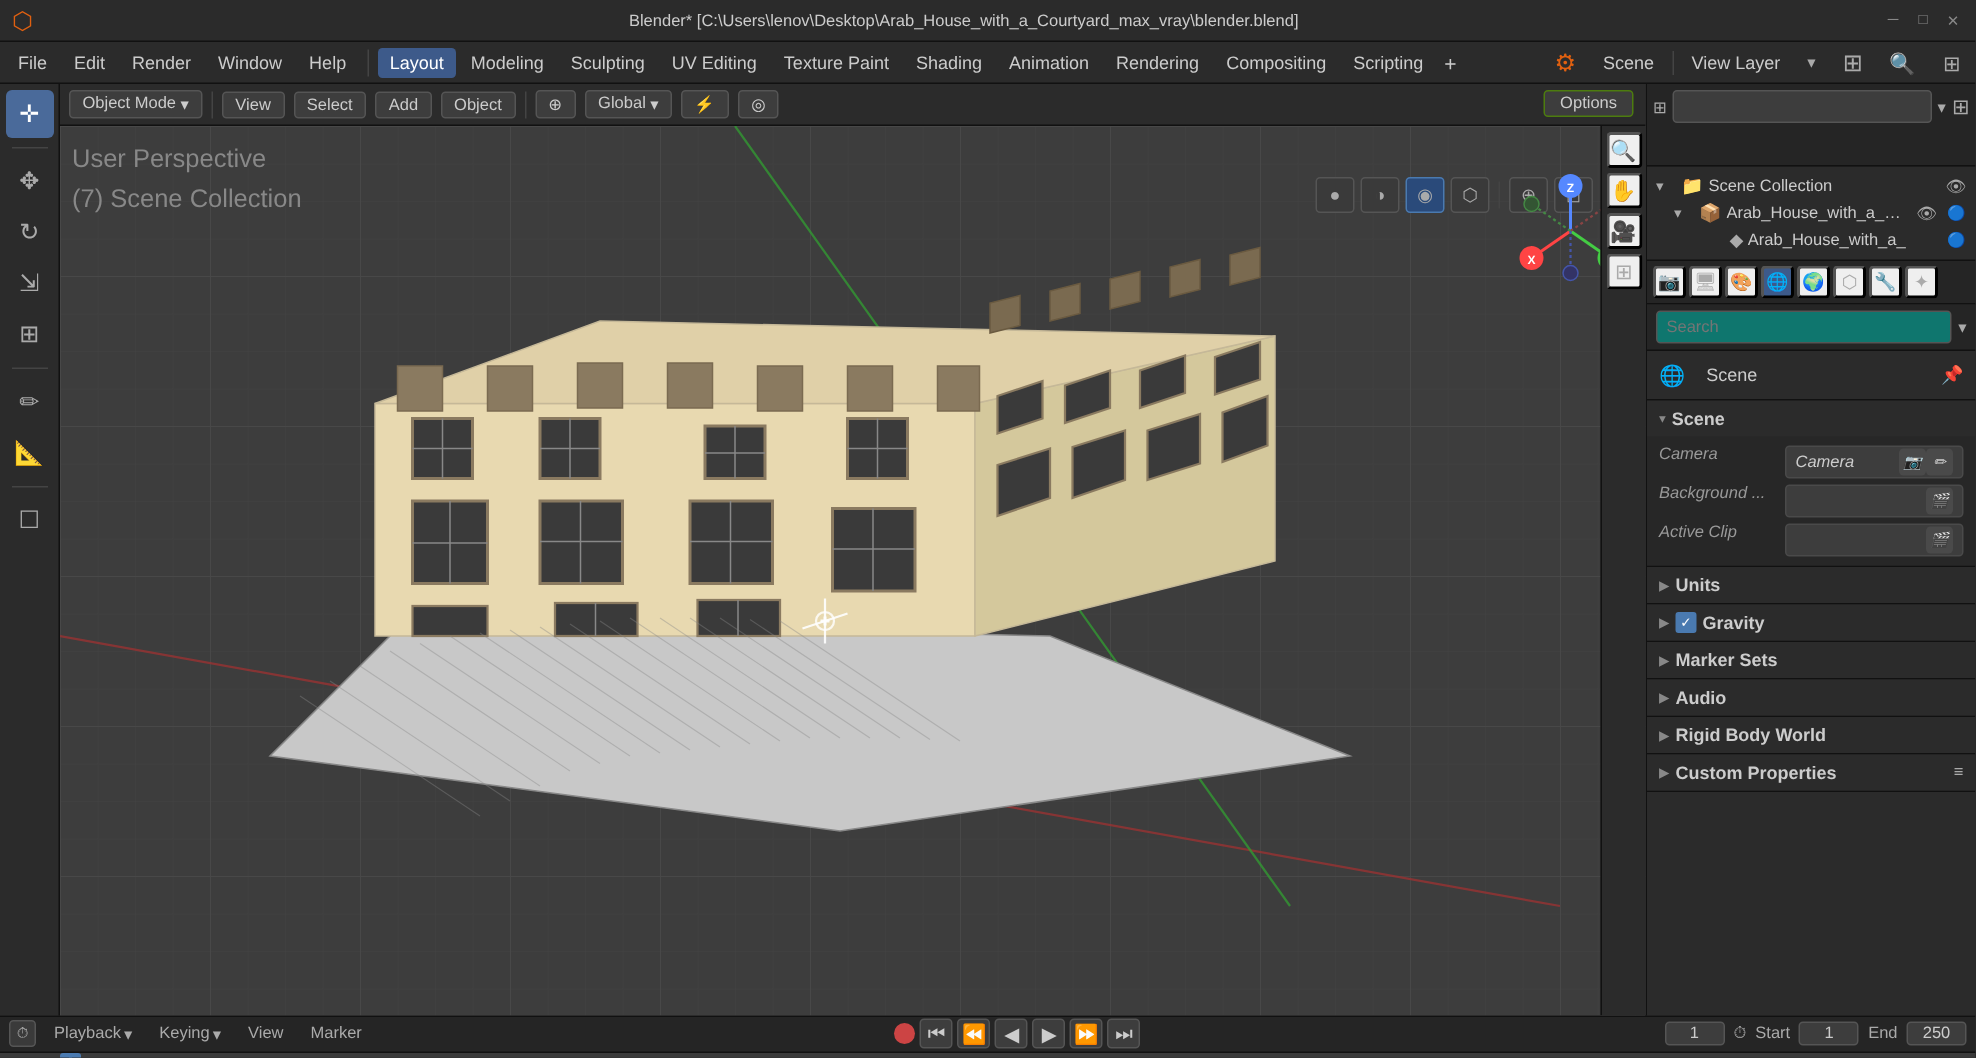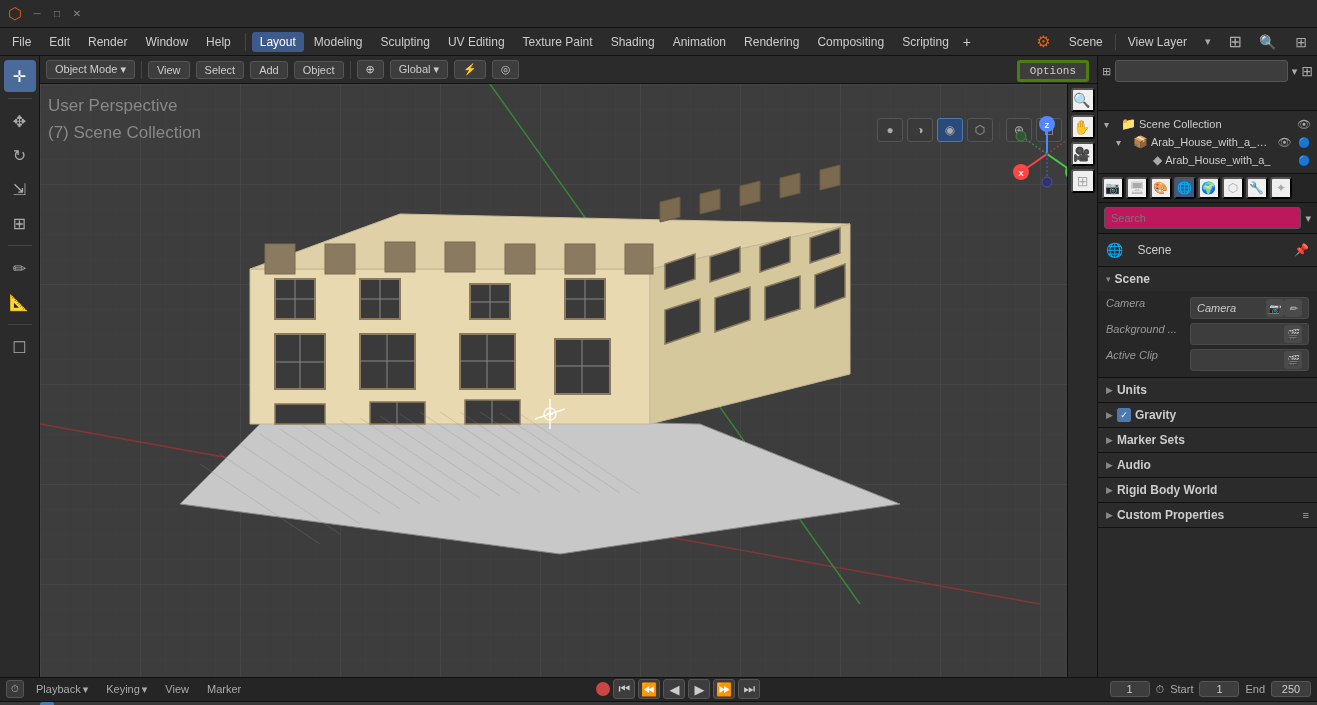--- a/index.html
+++ b/index.html
@@ -39,21 +39,21 @@
     #viewport-canvas { width: 100%; height: calc(100% - 28px); position: relative; overflow: hidden; }
     #scene-bg { position: absolute; inset: 0; background: #3d3d3d; }
 
     
     #grid-svg { position: absolute; inset: 0; width: 100%; height: 100%; }
 
     
     .view-info { position: absolute; top: 8px; left: 8px; color: #888; font-size: 17px; line-height: 1.6; }
 
     
-    .options-btn { position: absolute; top: 4px; right: 8px; background: #3d3d3d; border: 3px solid #4d7c0f; color: #ccc; padding: 2px 10px; font-size: 11px; border-radius: 3px; cursor: pointer; font-family: Liberation Mono, monospace; }
+    .options-btn { position: absolute; top: 4px; right: 8px; background: #3d3d3d; border: 1px solid #4d7c0f; color: #ccc; padding: 2px 10px; font-size: 11px; border-radius: 3px; cursor: pointer; }
 
     
     .vp-overlay-icons { position: absolute; top: 4px; right: 50px; display: flex; gap: 4px; align-items: center; }
     .overlay-icon { width: 26px; height: 24px; background: #3a3a3a; border: 1px solid #555; color: #aaa; display: flex; align-items: center; justify-content: center; font-size: 12px; border-radius: 3px; cursor: pointer; }
     .overlay-icon.active { background: #2a4a7a; border-color: #4a7ab0; }
 
     
     #nav-gizmo { position: absolute; top: 30px; right: 10px; width: 80px; height: 80px; }
 
     
@@ -69,21 +69,21 @@
     #collections-area { padding: 4px 6px; border-bottom: 1px solid #111; }
     .collection-item { display: flex; align-items: center; gap: 3px; padding: 2px 0; cursor: pointer; }
     .coll-indent { margin-left: 12px; }
     .coll-icon { font-size: 10px; color: #aaa; width: 14px; }
     .coll-label { font-size: 11px; color: #ccc; flex: 1; overflow: hidden; text-overflow: ellipsis; white-space: nowrap; }
     .coll-eye { font-size: 11px; color: #aaa; cursor: pointer; }
 
     
     #props-icons { display: flex; align-items: center; background: #252525; border-bottom: 1px solid #111; padding: 3px 4px; gap: 2px; }
     .pi-btn { width: 22px; height: 22px; color: #aaa; font-size: 12px; cursor: pointer; display: flex; align-items: center; justify-content: center; border-radius: 3px; }
-    .pi-search { flex: 1; background: #be185d; border: 1px solid #555; color: #ccc; padding: 1px 6px; font-size: 11px; border-radius: 3px; height: 22px; }
+    .pi-search { flex: 1; background: #0f766e; border: 1px solid #555; color: #ccc; padding: 1px 6px; font-size: 11px; border-radius: 3px; height: 22px; }
 
     
     #props-content { flex: 1; overflow-y: auto; padding: 0; }
     .props-section { border-bottom: 1px solid #111; }
     .props-header { display: flex; align-items: center; gap: 4px; padding: 5px 8px; cursor: pointer; background: #2b2b2b; }
     .props-triangle { font-size: 9px; color: #888; }
     .props-title { font-size: 12px; color: #ccc; font-weight: bold; flex: 1; }
     .props-body { padding: 4px 8px; background: #272727; }
     .prop-row { display: flex; align-items: flex-start; gap: 4px; padding: 2px 0; font-style: italic; }
     .prop-label { color: #999; font-size: 11px; width: 80px; }
@@ -110,20 +110,21 @@
     
     ::-webkit-scrollbar { width: 6px; }
     ::-webkit-scrollbar-track { background: #1a1a1a; }
     ::-webkit-scrollbar-thumb { background: #4a4a4a; border-radius: 3px; }
   </style>
 </head>
 <body>
 
 <div id="title-bar">
   <span style="font-size:16px; color:#e06010; margin-right:8px;">⬡</span>
+  <span class="title">Blender* [C:\Users\lenov\Desktop\Arab_House_with_a_Courtyard_max_vray\blender.blend]</span>
   <div class="win-controls">
     <span class="win-ctrl">─</span>
     <span class="win-ctrl">□</span>
     <span class="win-ctrl">✕</span>
   </div>
 </div>
 
 <div id="menu-bar">
   <span class="menu-item">File</span>
   <span class="menu-item">Edit</span>

